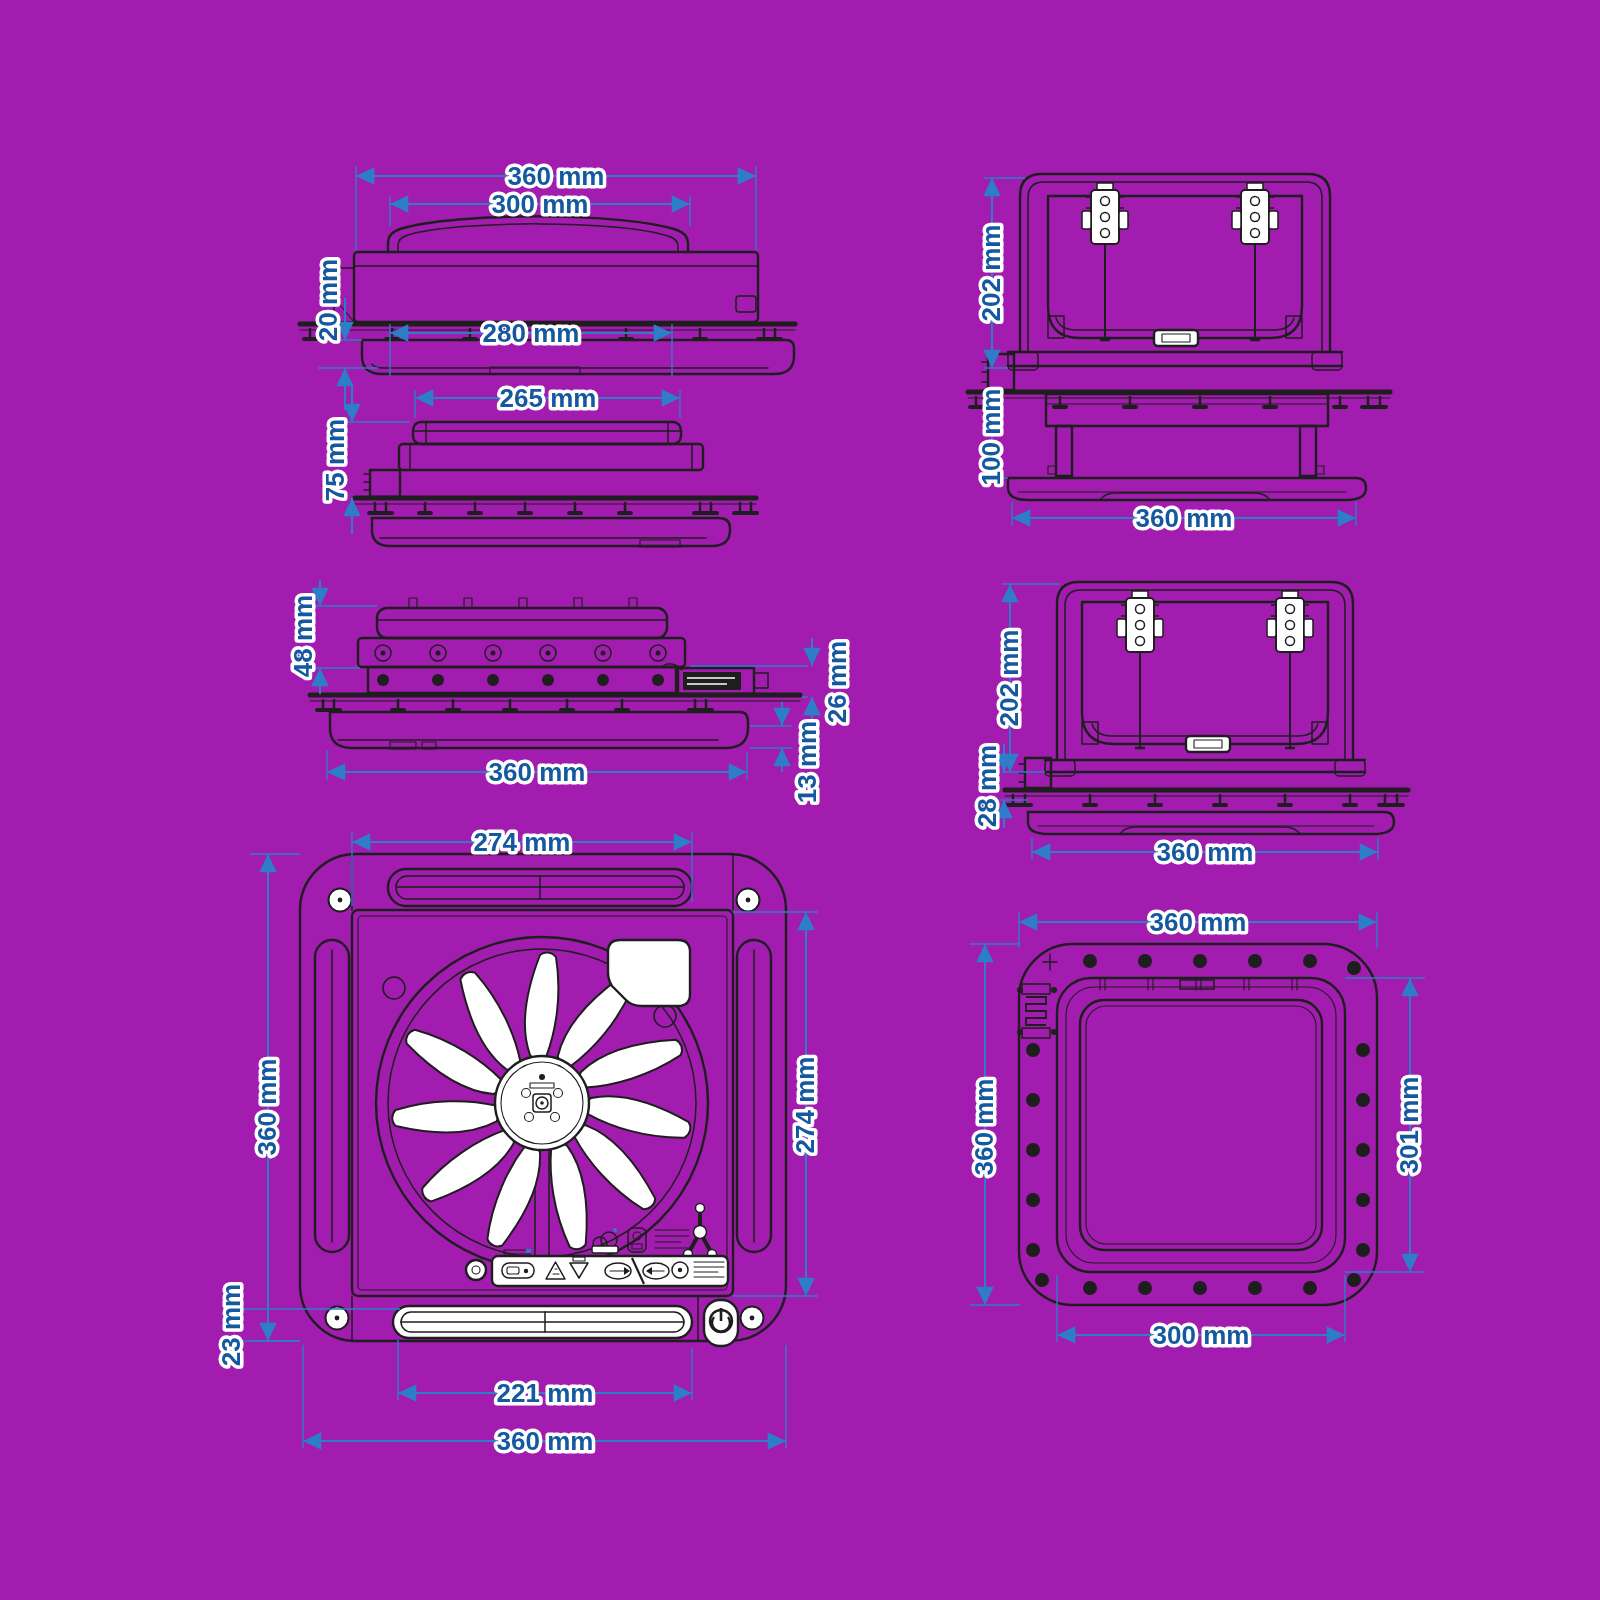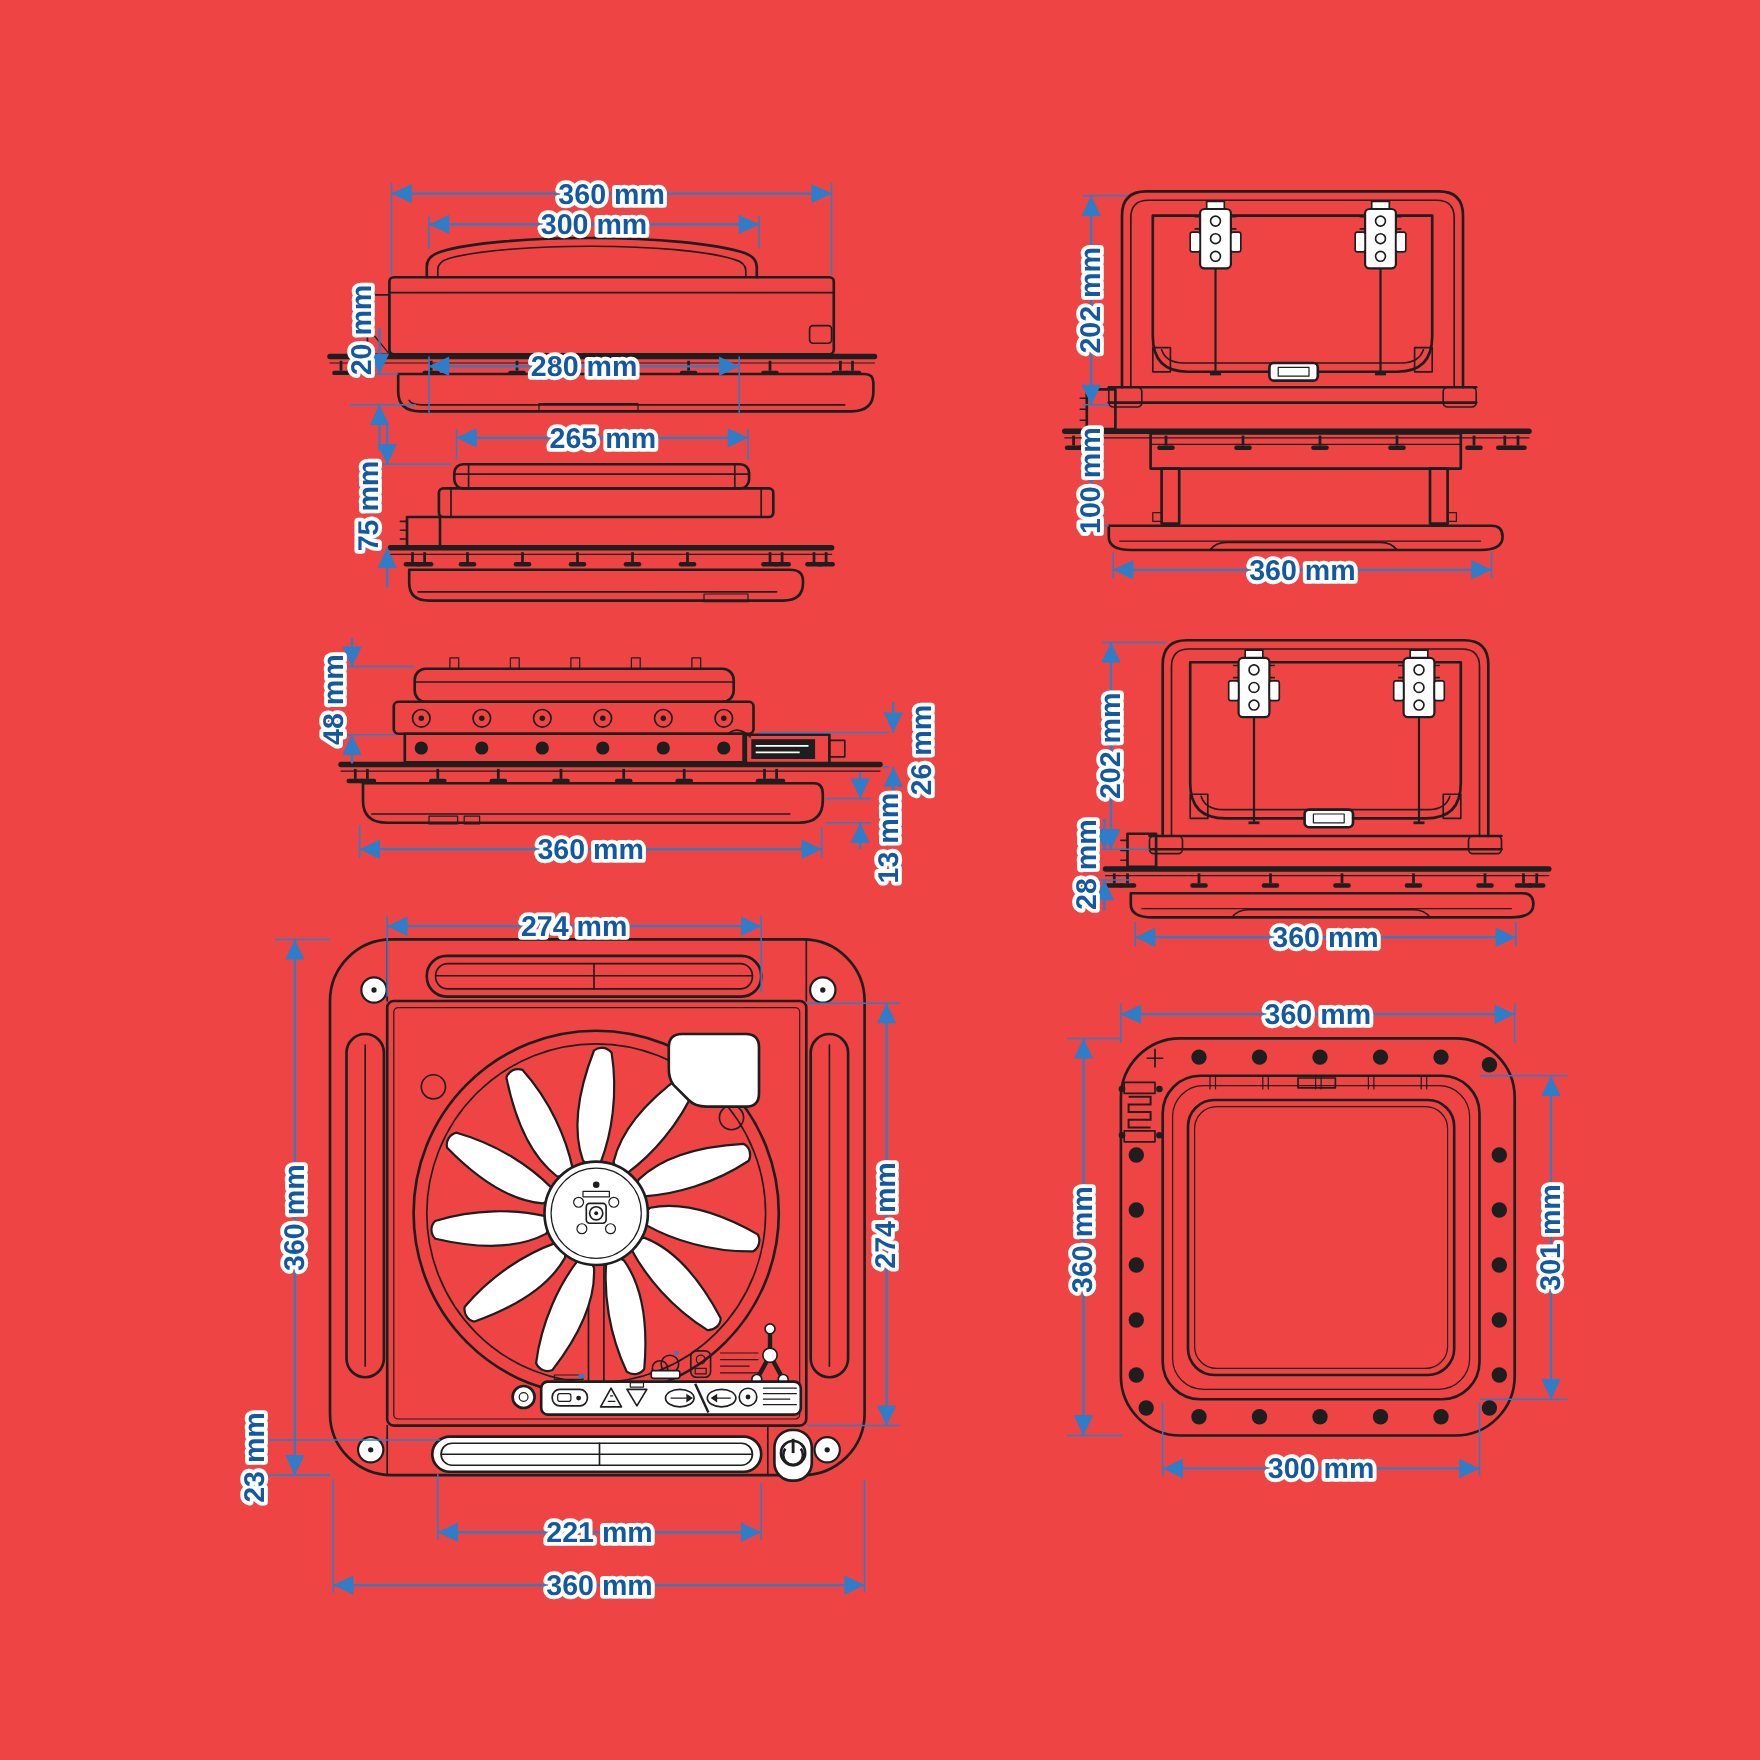--- a/index.html
+++ b/index.html
@@ -1,16 +1,16 @@
 <!DOCTYPE html>
 <html><head>
 <meta charset="utf-8">
 <style>
   html,body{margin:0;padding:0;background:#fff}
-  #stage{width:1600px;height:1600px;background:#ef4444;position:relative;font-family:"Liberation Sans",sans-serif}
+  #stage{width:1600px;height:1600px;background:#a21caf;position:relative;font-family:"Liberation Sans",sans-serif}
   svg{display:block}
   .o{fill:none;stroke:#1e1e1e;stroke-width:2.4;stroke-linecap:round;stroke-linejoin:round}
   .o2{fill:none;stroke:#1e1e1e;stroke-width:1.5;stroke-linecap:round;stroke-linejoin:round}
   .o3{fill:none;stroke:#1e1e1e;stroke-width:1.1;stroke-linecap:round;stroke-linejoin:round}
   .thick{fill:none;stroke:#1e1e1e;stroke-width:5;stroke-linecap:round}
   .fb{fill:#1e1e1e;stroke:none}
   .wf{fill:#ffffff}
   .d{stroke:#2d7dc8;stroke-width:2;fill:none}
   .de{stroke:#2d7dc8;stroke-width:1.4;fill:none}
   .dt{fill:#14599f;font:bold 26px "Liberation Sans",sans-serif;text-anchor:middle;

